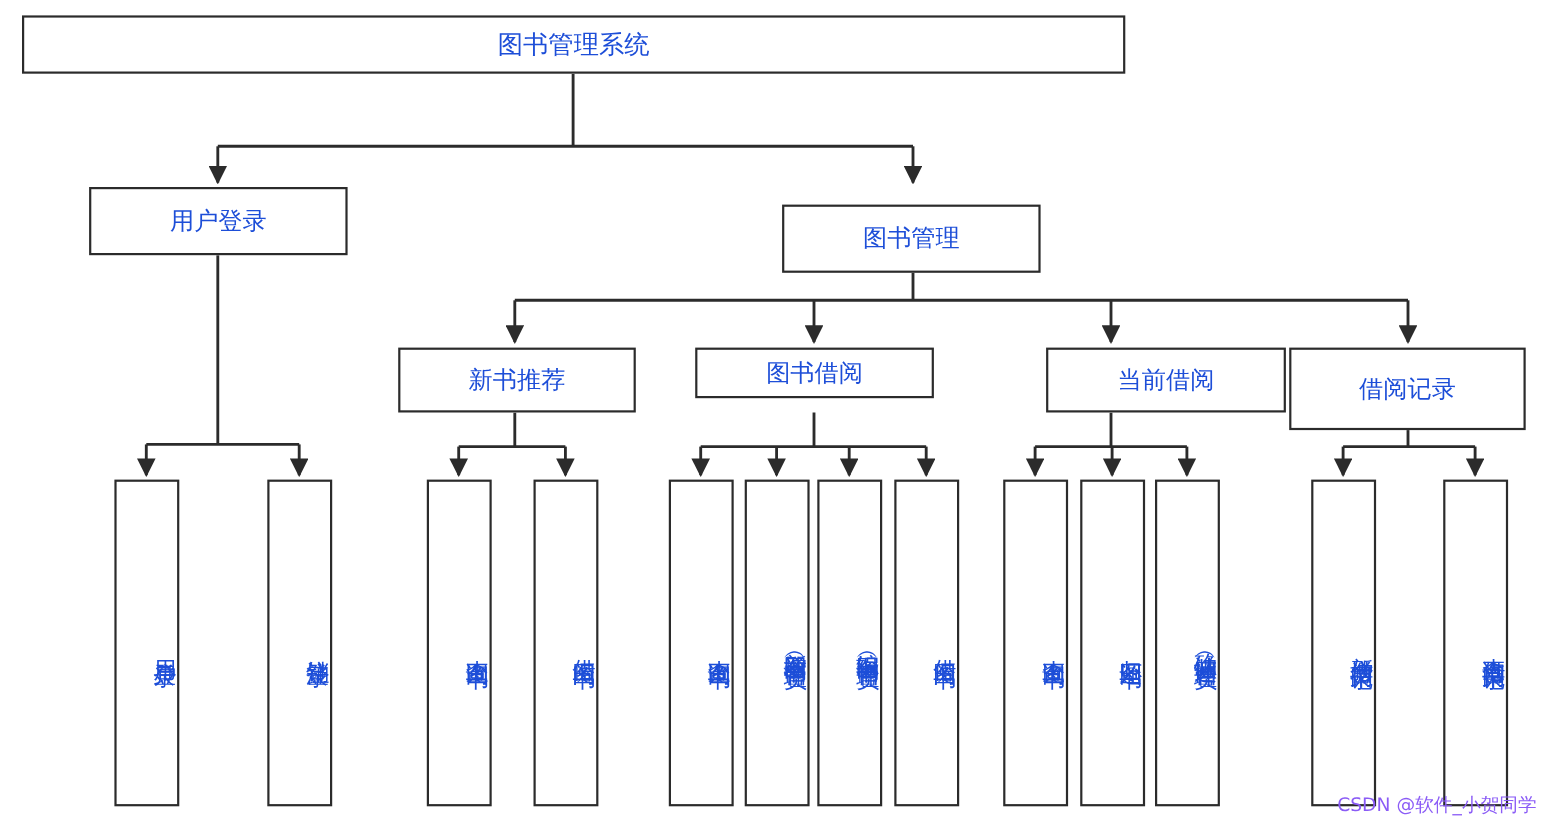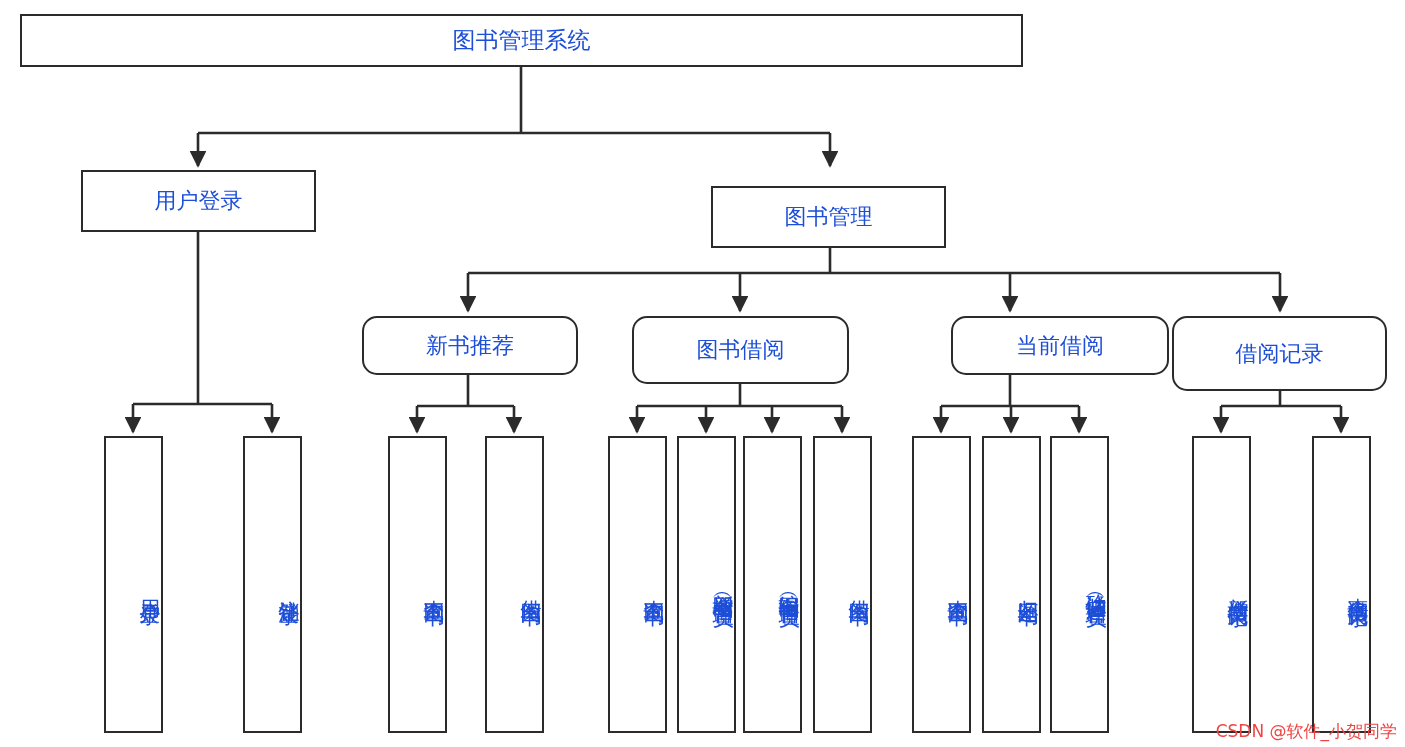--- a/index.html
+++ b/index.html
@@ -36,42 +36,41 @@
     z-index: 2;
   }
   .node.root {
     font-size: 23px;
   }
   .node.lvl1 {
     font-size: 22px;
   }
   .node.lvl2 {
     font-size: 22px;
-    border-radius: 15px;
   }
   .node.leaf {
     font-size: 21px;
     writing-mode: vertical-rl;
     text-orientation: upright;
     align-items: flex-start;
     justify-content: center;
     letter-spacing: 2px;
     padding-top: 4px;
     line-height: 1.05;
   }
   .node.leaf.long {
     align-items: flex-start;
     padding-top: 2px;
   }
   .watermark {
     position: absolute;
     right: 8px;
     bottom: 4px;
     font-size: 17px;
-    color: #ef4444;
+    color: #8b5cf6;
     z-index: 5;
     white-space: nowrap;
     font-family: "DejaVu Sans", "Liberation Sans", sans-serif;
   }
 </style>
 </head>
 <body>
 
 <div id="canvas">
 
@@ -135,21 +134,21 @@
   <div class="node lvl1" id="n-l1-0" style="left: 81px; top: 170px; width: 235px; height: 62px;">
     <span>用户登录</span>
   </div>
   <div class="node lvl1" id="n-l1-1" style="left: 711px; top: 170px; width: 235px; height: 62px; margin-top: 16px;">
     <span>图书管理</span>
   </div>
 
   <div class="node lvl2" id="n-l2-0" style="left: 362px; top: 316px; width: 216px; height: 59px;">
     <span>新书推荐</span>
   </div>
-  <div class="node lvl2" id="n-l2-1" style="left: 632px; top: 316px; width: 217px; height: 68px;">
+  <div class="node lvl2" id="n-l2-1" style="left: 632px; top: 316px; width: 217px; height: 46px;">
     <span>图书借阅</span>
   </div>
   <div class="node lvl2" id="n-l2-2" style="left: 951px; top: 316px; width: 218px; height: 59px;">
     <span>当前借阅</span>
   </div>
   <div class="node lvl2" id="n-l2-3" style="left: 1172px; top: 316px; width: 215px; height: 75px;">
     <span>借阅记录</span>
   </div>
 
   <div class="node leaf" id="n-lf-0" style="left: 104px; top: 436px; width: 59px; height: 297px;">用户登录</div>

